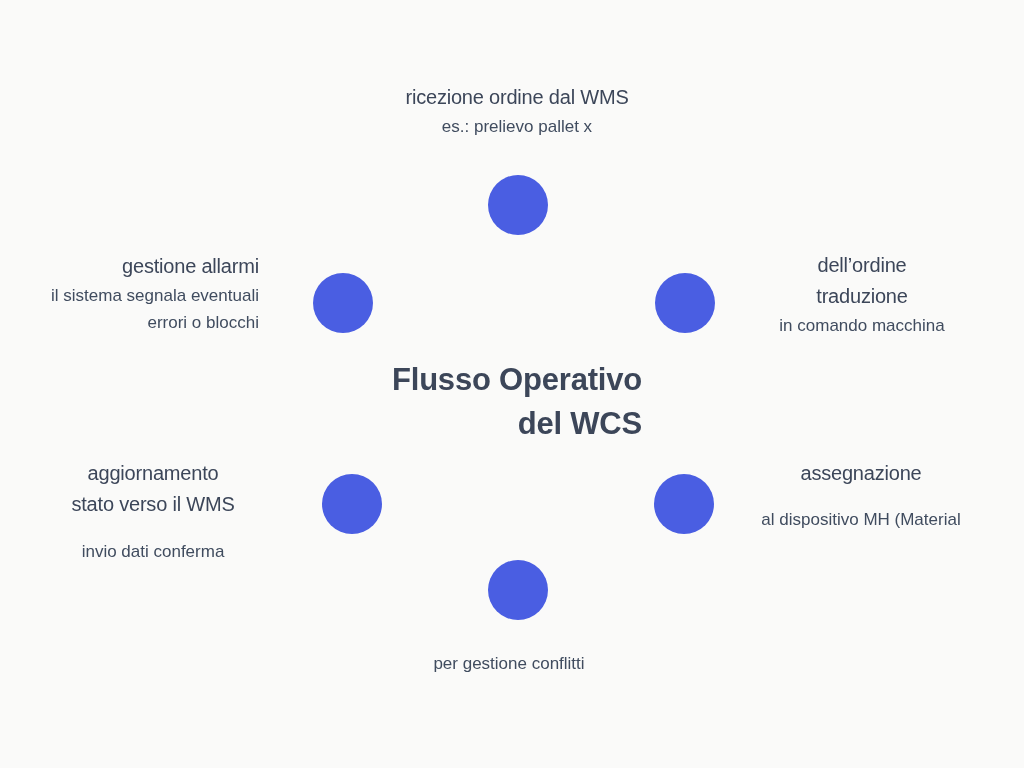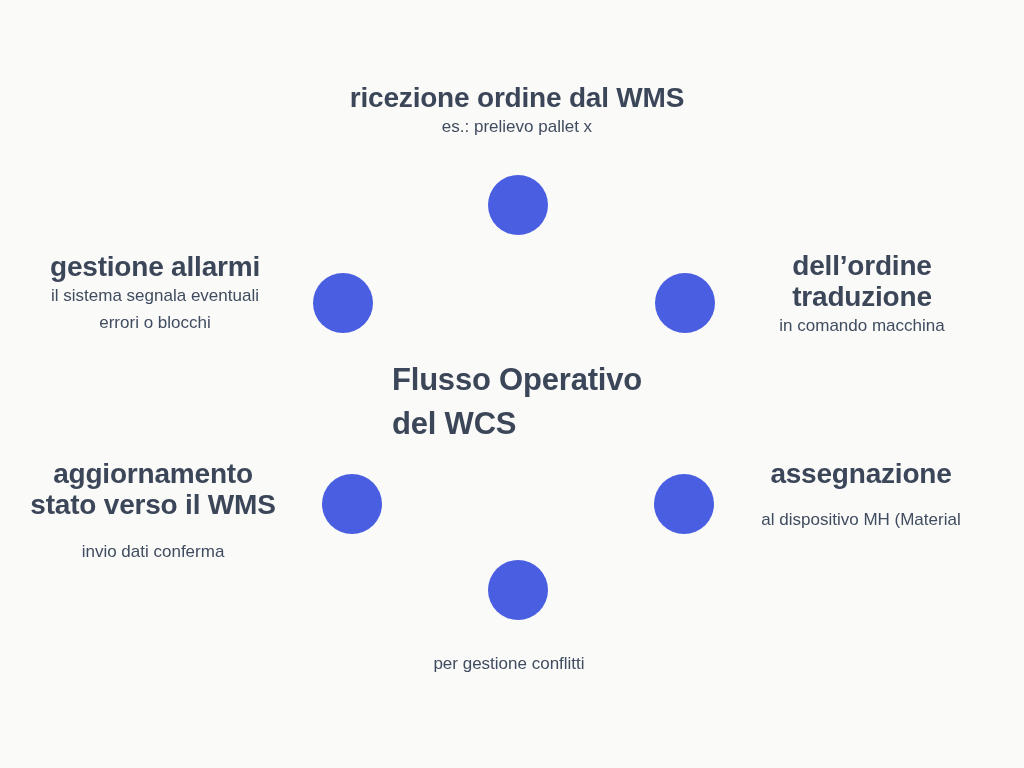--- a/index.html
+++ b/index.html
@@ -20,61 +20,61 @@
     height: 60px;
     border-radius: 50%;
     background: var(--dot, #4a5ee2);
   }
   .label {
     position: absolute;
     transform: translateX(-50%);
     text-align: center;
   }
   .node-title {
-    font-size: 28px;
-    font-weight: 700;
+    font-size: 20px;
+    font-weight: 400;
     line-height: 31px;
     letter-spacing: -0.2px;
     color: var(--heading, #3c4659);
     white-space: nowrap;
   }
   .node-sub {
     font-size: 17px;
     line-height: 27px;
     color: var(--subtitle, #404c5f);
     white-space: nowrap;
   }
   .node-sub.tight {
     line-height: 26px;
   }
   .center-title {
     position: absolute;
     left: 517px;
     top: 358px;
     transform: translateX(-50%);
-    text-align: left;
+    text-align: right;
   }
   .center-title .ct-line {
     font-size: 31px;
     font-weight: 700;
     line-height: 44px;
     letter-spacing: -0.2px;
     color: var(--heading, #3c4659);
     white-space: nowrap;
   }
   
   .dot-top         { left: 488px; top: 175px; }
   .dot-upper-left  { left: 313px; top: 273px; }
   .dot-upper-right { left: 655px; top: 273px; }
   .dot-lower-left  { left: 322px; top: 474px; }
   .dot-lower-right { left: 654px; top: 474px; }
   .dot-bottom      { left: 488px; top: 560px; }
   
   .label-top         { left: 517px; top: 82px; }
-  .label-upper-left  { left: 155px; top: 251px; }
+  .label-upper-left  { left: 155px; top: 251px; text-align: right; }
   .label-upper-right { left: 862px; top: 250px; }
   .label-lower-left  { left: 153px; top: 458px; }
   .label-lower-right { left: 861px; top: 458px; }
   .label-bottom      { left: 509px; top: 647px; }
   .label-lower-left .node-sub,
   .label-lower-right .node-sub { margin-top: 18px; }
   .label-bottom .node-sub { margin-top: 3px; }
 </style>
 </head>
 <body>

